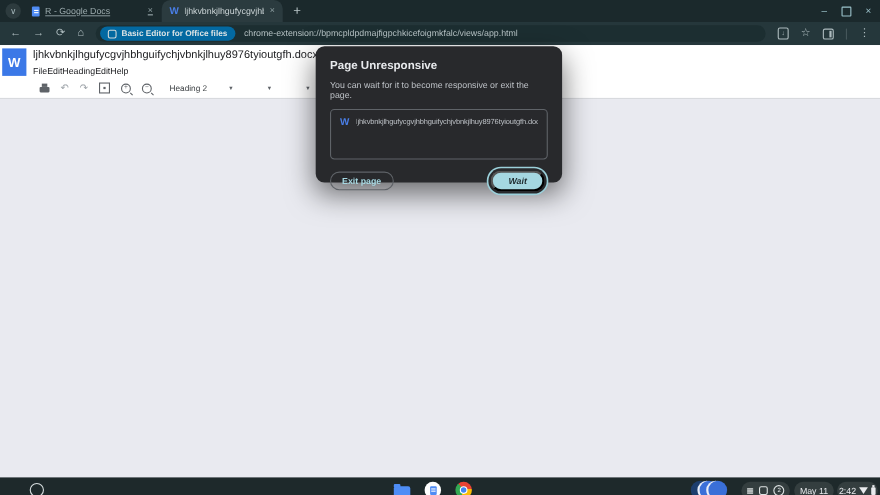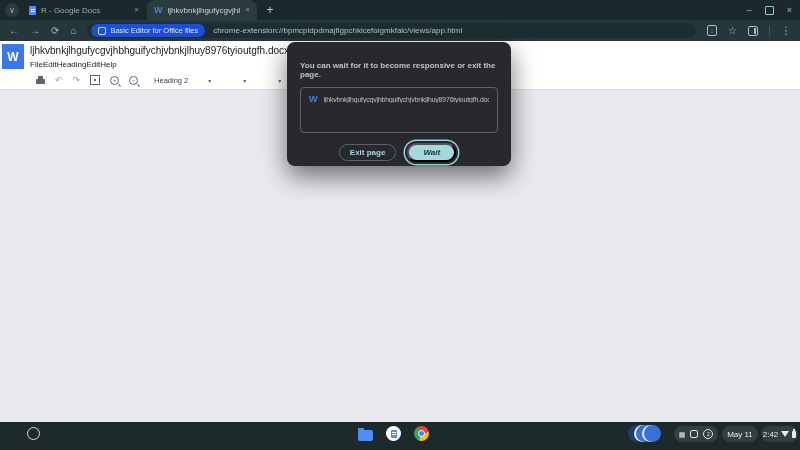--- a/index.html
+++ b/index.html
@@ -5,42 +5,42 @@
   html,body{margin:0;padding:0;background:#000;}
   .screen{position:relative;width:800px;height:450px;overflow:hidden;
     font-family:"Liberation Sans",sans-serif;background:#e9eaf0;}
 
   
   .tabstrip{position:absolute;top:0;left:0;right:0;height:20px;background:#1b292c;}
   .tab-search{position:absolute;left:5px;top:3px;width:14px;height:14px;border-radius:50%;
     background:#2d3b3e;color:#9fb1b4;font-size:8px;display:flex;align-items:center;justify-content:center;}
   .tab{position:absolute;top:0;height:20px;display:flex;align-items:center;gap:5px;
     padding:0 7px;font-size:8px;box-sizing:border-box;}
-  .tab-inactive{left:22px;width:124px;color:#9cabae;}
+  .tab-inactive{left:22px;width:124px;color:#9cabae;text-decoration:underline;}
   .tab-active{left:147px;width:110px;background:#2b3b3f;border-radius:8px 8px 0 0;color:#ccd5d7;}
   .tab-title{white-space:nowrap;overflow:hidden;flex:1;}
   .tab-close{color:#8fa0a3;font-size:8px;line-height:1;}
   .favicon-docs{width:7px;height:9px;background:#4f8cf5;border-radius:1px;position:relative;flex:none;}
   .favicon-docs::after{content:"";position:absolute;left:1.5px;top:3px;width:4px;height:1px;
     background:#fff;box-shadow:0 2px 0 #fff;}
   .favicon-w{color:#4a7fe8;font-weight:bold;font-size:9px;line-height:1;flex:none;}
   .new-tab{position:absolute;left:262px;top:2px;width:16px;height:16px;color:#b9c6c8;
     font-size:12px;display:flex;align-items:center;justify-content:center;}
   .win-controls{position:absolute;right:8px;top:0;height:20px;display:flex;align-items:center;gap:13px;
     color:#9cc3cb;font-size:9px;}
   .win-restore{width:7px;height:7px;border:1px solid #9cc3cb;border-radius:1px;}
 
   
   .navbar{position:absolute;top:20px;left:0;right:0;height:21px;background:#25373b;
     display:flex;align-items:center;padding:0 9px;gap:11px;box-sizing:border-box;}
   .nav-icon{color:#aebcbf;font-size:10px;line-height:1;}
   .omnibox{flex:1;height:15px;background:#1c2e31;border-radius:8px;display:flex;align-items:center;
     padding:0 4px 0 4px;gap:8px;overflow:hidden;}
-  .chip{display:flex;align-items:center;gap:4px;background:#1d4ed8;border-radius:7px;
-    padding:2px 7px;font-size:7.5px;color:#dde4e5;font-weight:normal;white-space:nowrap;flex:none;}
+  .chip{display:flex;align-items:center;gap:4px;background:#0369a1;border-radius:7px;
+    padding:2px 7px;font-size:7.5px;color:#dde4e5;font-weight:bold;white-space:nowrap;flex:none;}
   .chip-icon{width:6px;height:6px;border:1px solid #cfd8d9;border-radius:2px;flex:none;}
   .url{font-size:8px;color:#b6c2c4;white-space:nowrap;overflow:hidden;}
   .ic-install{width:8px;height:9px;border:1px solid #aebcbf;border-radius:2px;position:relative;
     color:#aebcbf;font-size:6px;display:flex;align-items:center;justify-content:center;}
   .ic-panel{width:8px;height:8px;border:1px solid #aebcbf;border-radius:2px;position:relative;}
   .ic-panel::after{content:"";position:absolute;right:1px;top:1px;bottom:1px;width:2px;background:#aebcbf;}
   .nav-sep{width:1px;height:10px;background:#45565a;}
 
   
   .page-body{position:absolute;top:90px;left:0;right:0;bottom:24px;background:#e9eaf0;}
@@ -63,32 +63,32 @@
   .style-dd{display:flex;align-items:center;gap:20px;font-size:7.5px;color:#3c4043;margin-left:6px;}
   .caret{font-size:6px;color:#5f6368;}
   .dd-empty{display:flex;align-items:center;margin-left:22px;}
   .fmt-b{font-weight:bold;font-size:9px;color:#444;margin-left:6px;}
   .fmt-i{font-style:italic;font-size:9px;color:#444;font-family:"Liberation Serif",serif;}
 
   
   .dialog{position:absolute;left:287px;top:42px;width:224px;height:124px;background:#28292c;
     border-radius:8px;box-shadow:0 10px 26px rgba(0,0,0,.55);padding:12px 13px;box-sizing:border-box;z-index:6;}
   .dlg-title{font-size:10.5px;font-weight:bold;color:#e8eaed;}
-  .dlg-msg{margin-top:7px;font-size:8px;color:#bdc1c6;font-weight:bold;}
+  .dlg-msg{margin-top:7px;font-size:8px;color:#bdc1c6;}
   .dlg-box{margin-top:8px;height:46px;border:1px solid #5f6368;border-radius:4px;display:flex;
     align-items:flex-start;gap:6px;padding:7px 8px;box-sizing:border-box;overflow:hidden;}
   .dlg-file{font-size:6.8px;color:#bdc1c6;letter-spacing:-0.1px;white-space:nowrap;overflow:hidden;margin-top:1px;}
-  .dlg-actions{display:flex;justify-content:center;align-items:center;gap:11px;margin-top:10px;}
+  .dlg-actions{display:flex;justify-content:space-between;align-items:center;gap:11px;margin-top:10px;}
   .btn-exit{border:1px solid #5f6368;border-radius:12px;padding:3px 10px;font-size:8px;
     font-weight:bold;color:#a5d7e1;background:transparent;}
   .btn-wait{border-radius:12px;padding:3px 14px;font-size:8px;font-weight:bold;color:#1e2a2e;
     background:#a5d7e1;box-shadow:0 0 0 2px #28292c,0 0 0 3.5px #9bd0da;margin-right:3px;font-style:italic;}
 
   
-  .shelf{position:absolute;left:0;right:0;bottom:0;height:28px;background:#1e292b;}
+  .shelf{position:absolute;left:0;right:0;bottom:0;height:16px;background:#1e292b;}
   .launcher{position:absolute;left:27px;top:5px;width:13px;height:13px;border:1.5px solid #d5dcdd;
     border-radius:50%;box-sizing:border-box;}
   .shelf-center{position:absolute;left:358px;top:4px;display:flex;gap:13px;align-items:center;}
   .ic-files{width:15px;height:11px;background:#4e8df6;border-radius:2px;position:relative;margin-top:3px;}
   .ic-files::before{content:"";position:absolute;top:-2px;left:0;width:6px;height:3px;
     background:#4e8df6;border-radius:1px 1px 0 0;}
   .ic-docs-circle{width:15px;height:15px;background:#fff;border-radius:50%;
     display:flex;align-items:center;justify-content:center;}
   .ic-docs-doc{width:6px;height:8px;background:#4f8cf5;border-radius:1px;position:relative;}
   .ic-docs-doc::after{content:"";position:absolute;left:1px;top:2px;width:4px;height:1px;
@@ -195,20 +195,21 @@
       </span>
       <span class="dd-empty">
         <span class="caret">▾</span>
       </span>
       <span class="fmt-b">B</span>
       <span class="fmt-i">I</span>
     </div>
   </div>
 
   <div class="dialog">
+    <div class="dlg-title">Page Unresponsive</div>
     <div class="dlg-msg">You can wait for it to become responsive or exit the page.</div>
     <div class="dlg-box">
       <span class="favicon-w">W</span>
       <span class="dlg-file">ljhkvbnkjlhgufycgvjhbhguifychjvbnkjlhuy8976tyioutgfh.docx</span>
     </div>
     <div class="dlg-actions">
       <button class="btn-exit">Exit page</button>
       <button class="btn-wait">Wait</button>
     </div>
   </div>

